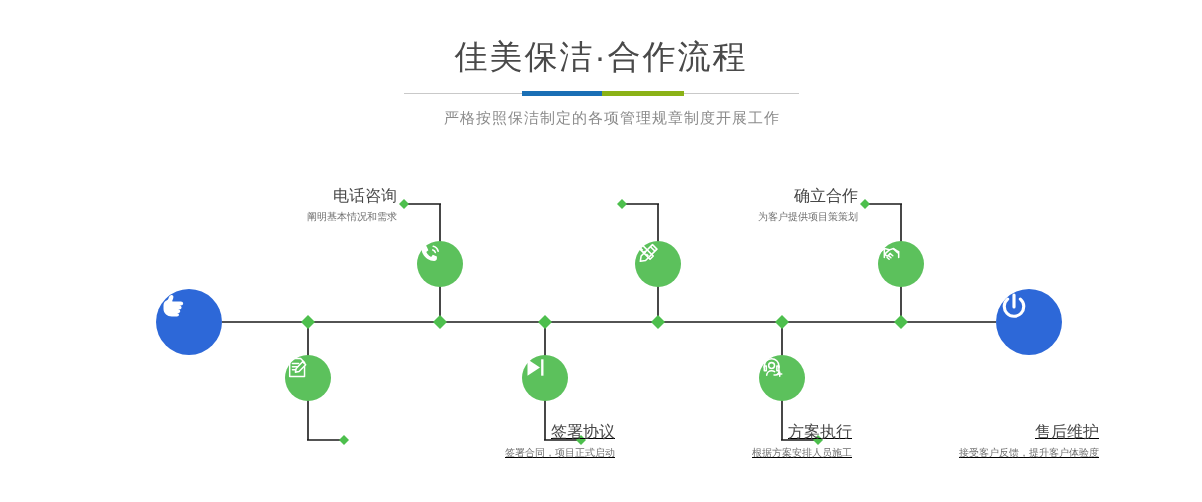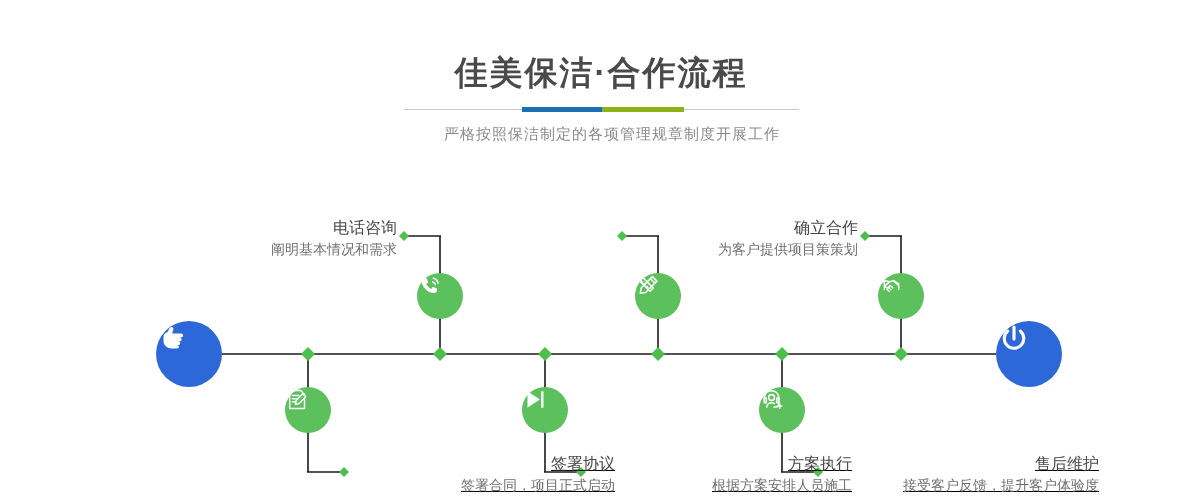--- a/index.html
+++ b/index.html
@@ -21,23 +21,23 @@
   
   .header {
     position: absolute;
     left: 0;
     top: 0;
     width: 1202px;
     text-align: center;
   }
   .page-title {
     margin: 0;
-    padding-top: 52px;
+    padding-top: 36px;
     font-size: 33px;
-    font-weight: bold;
+    font-weight: normal;
     letter-spacing: 2px;
     color: #4a4a4a;
     line-height: 1.25;
   }
   .divider {
     position: relative;
     width: 395px;
     height: 6px;
     margin: 14px auto 0 auto;
   }
@@ -74,21 +74,20 @@
     padding-left: 22px;
   }
 
   
   .flow {
     position: absolute;
     left: 0;
     top: 0;
     width: 1202px;
     height: 452px;
-    margin-top: 32px;
   }
   .flow svg {
     position: absolute;
     left: 0;
     top: 0;
   }
 
   .endpoint {
     position: absolute;
     width: 66px;
@@ -115,21 +114,21 @@
     position: absolute;
     width: 260px;
   }
   .caption .c-title {
     font-size: 16px;
     color: #484848;
     line-height: 20px;
     white-space: nowrap;
   }
   .caption .c-desc {
-    font-size: 14px;
+    font-size: 10px;
     color: #6f6f6f;
     line-height: 22px;
     white-space: nowrap;
   }
   .caption.above { text-align: right; }
   .caption.below { text-align: right; text-decoration: underline; }
 </style>
 </head>
 <body>
 

